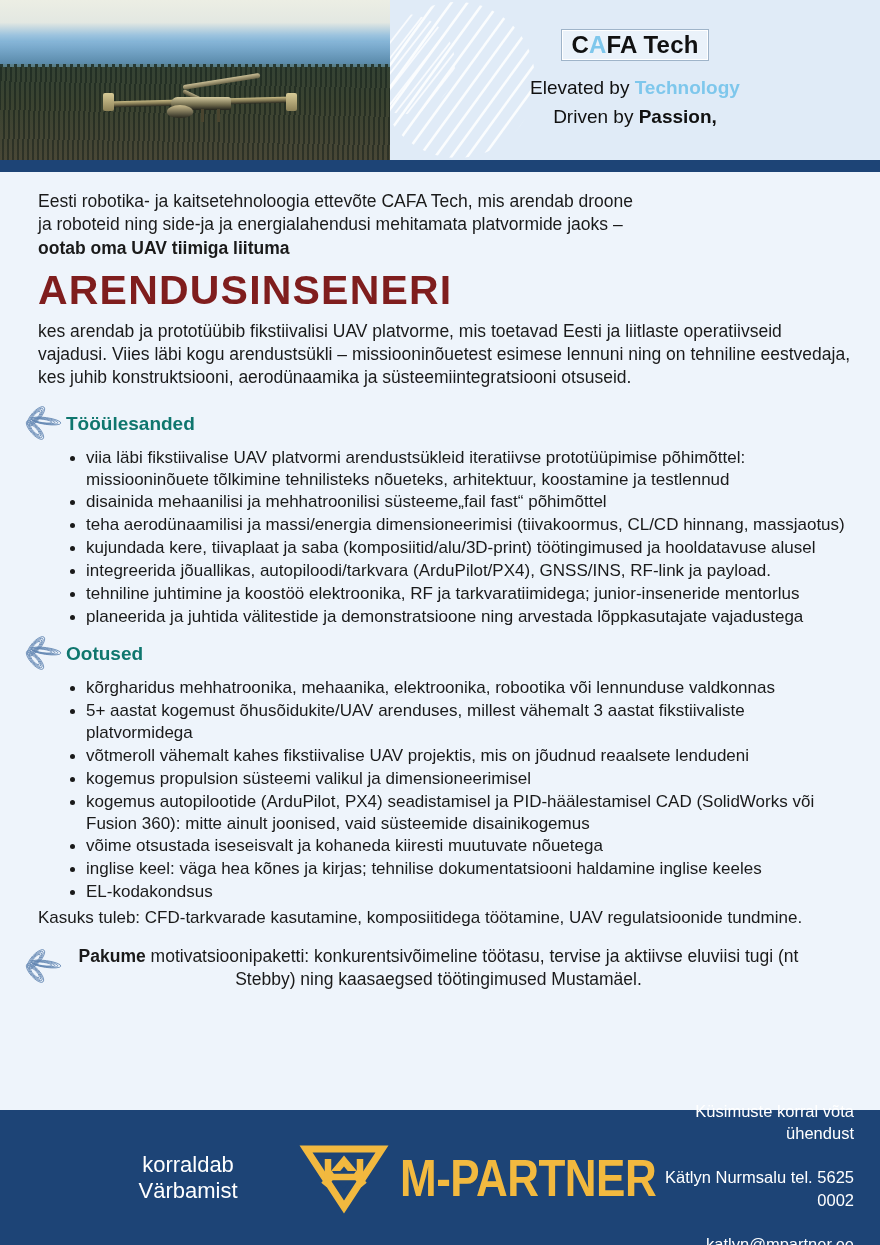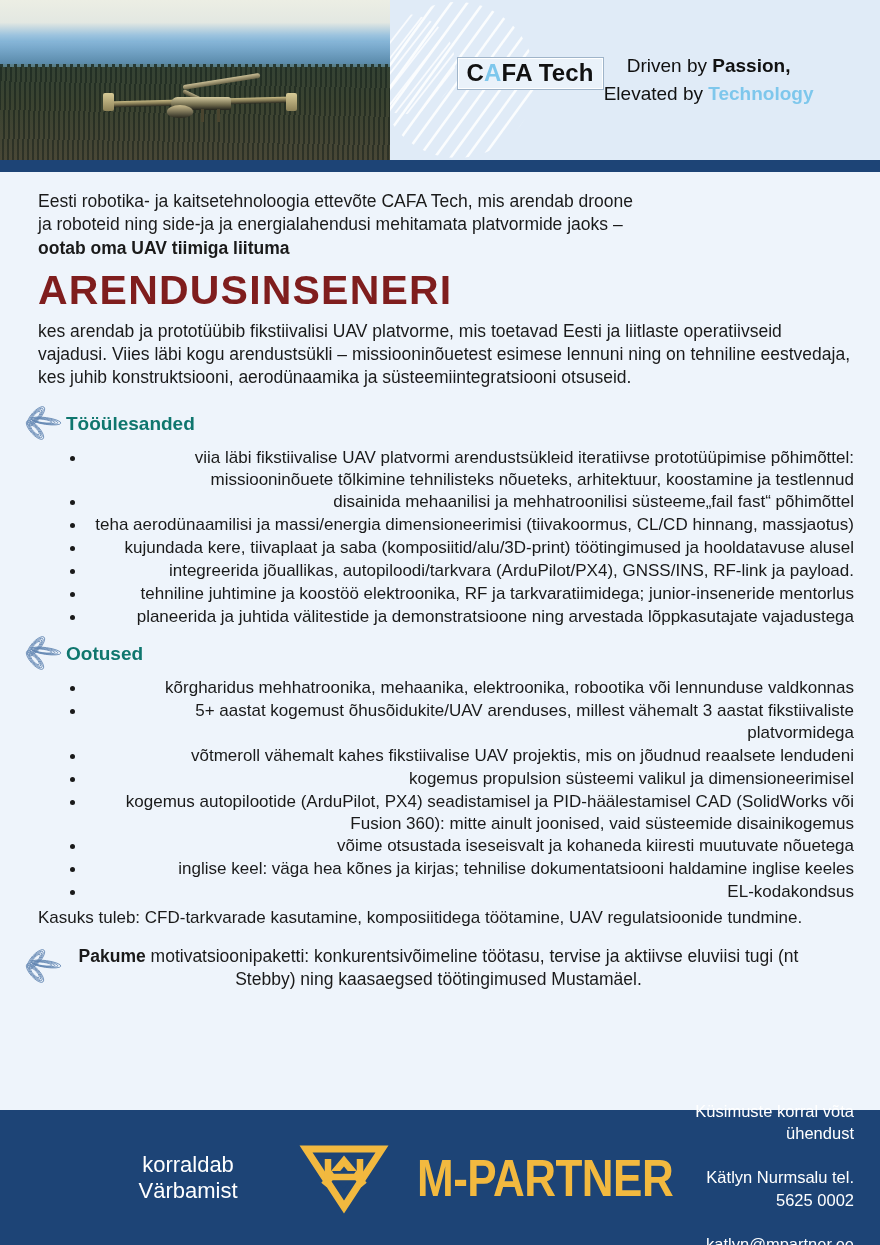--- a/index.html
+++ b/index.html
@@ -113,21 +113,21 @@
     background:#4a452f;
   }
   .drone .strut2 { left:112px; top:26px; }
 
   .header-panel {
     position: relative;
     flex: 1 1 auto;
     height: 160px;
     background: #e0ebf7;
     display: flex;
-    flex-direction: row;
+    flex-direction: column;
     align-items: center;
     justify-content: center;
     overflow: hidden;
   }
 
   .stripes-motif {
     position: absolute;
     left: -45px; top: 2px;
     width: 230px; height: 160px;
     pointer-events: none;
@@ -216,21 +216,20 @@
     font-size: 19px;
     font-weight: bold;
     color: #0f766e;
     margin-left: -6px;
   }
 
   ul.bullets {
     margin: 0 0 0 0;
     padding-left: 44px;
     list-style: none;
-    text-align: right;
   }
   ul.bullets li {
     position: relative;
     font-size: 17px;
     line-height: 1.29;
     margin-bottom: 1px;
     padding-left: 16px;
   }
   ul.bullets li::before {
     content: "";
@@ -277,21 +276,21 @@
     font-size: 22px;
     line-height: 1.15;
     text-align: center;
     width: 200px;
     flex: 0 0 auto;
     margin-left: 62px;
   }
   .footer-logo {
     display: flex;
     align-items: center;
-    gap: 27px;
+    gap: 10px;
     flex: 0 0 auto;
     margin-left: 10px;
   }
   .mpartner-mark { width: 92px; height: 74px; flex:0 0 auto; }
   .mpartner-word {
     color: #f2b93f;
     font-size: 44px;
     font-weight: bold;
     letter-spacing: -0.5px;
     line-height: 1;
@@ -373,22 +372,22 @@
             <line x1="68" y1="150" x2="208" y2="-30"></line>
           </g>
         </g>
       </svg>
 
       <div class="logo-box">
         <div class="logo-text"><span>C</span><span class="accent">A</span><span>FA Tech</span></div>
       </div>
 
       <div class="tagline">
+        <div><span>Elevated by </span><span class="tech">Technology</span></div>
         <div><span>Driven by </span><span class="b">Passion,</span></div>
-        <div><span>Elevated by </span><span class="tech">Technology</span></div>
       </div>
 
     </div>
   </div>
 
   <div class="header-rule"></div>
 
   <div class="content">
 
     <p class="intro">

